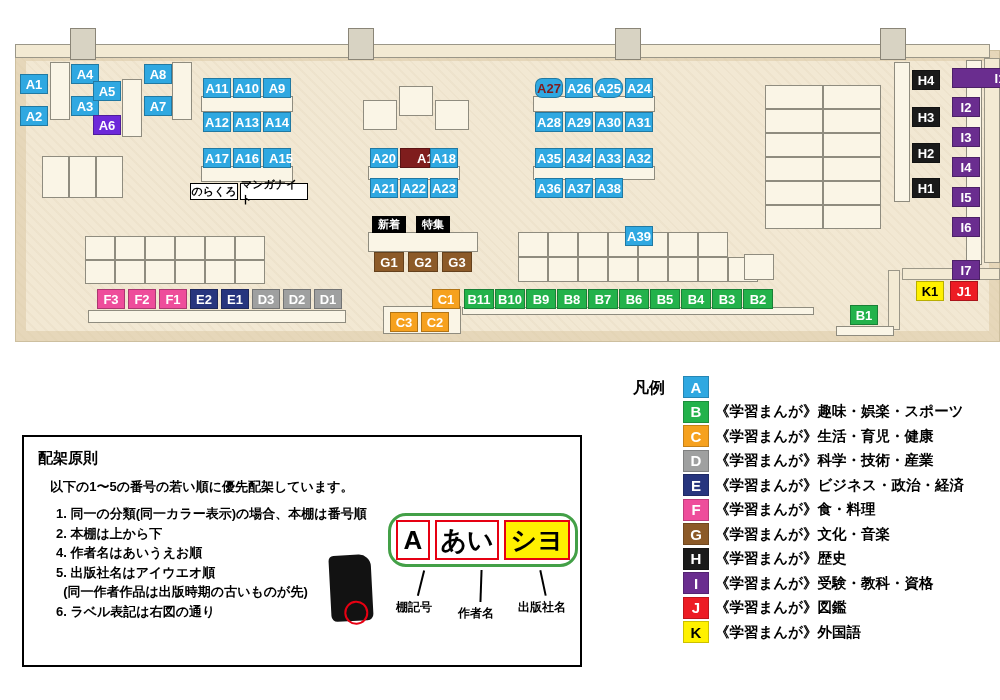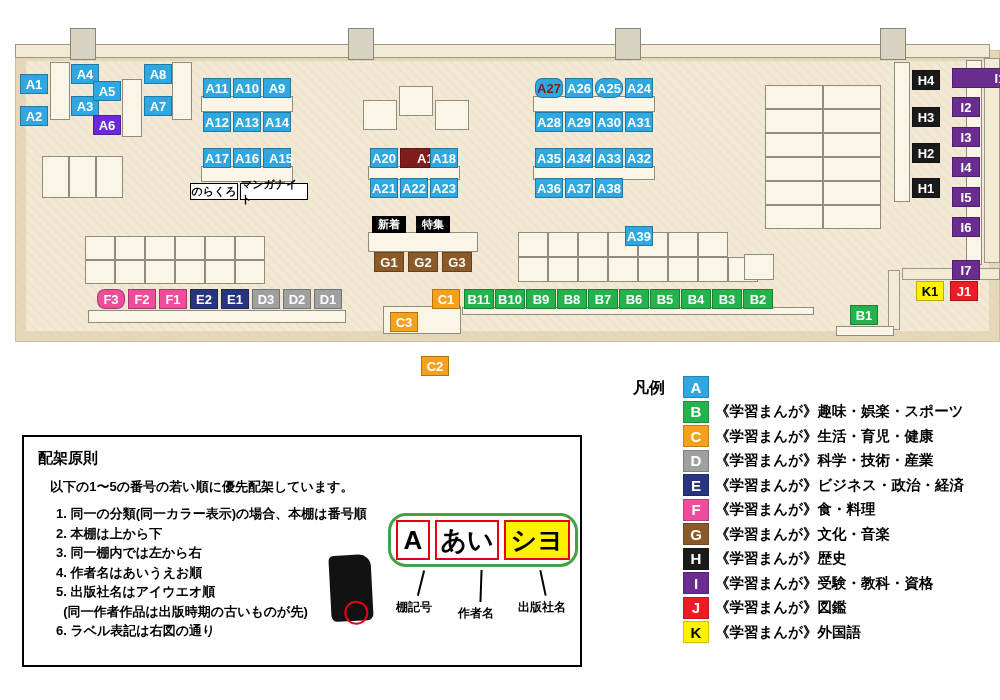--- a/index.html
+++ b/index.html
@@ -160,41 +160,41 @@
       <div class="mlabel" style="left: 565px; top: 148px; width: 28px; height: 20px; background: rgb(47, 168, 225); color: rgb(255, 255, 255); font-style: italic;">A34</div>
       <div class="mlabel" style="left: 595px; top: 148px; width: 28px; height: 20px; background: rgb(47, 168, 225); color: rgb(255, 255, 255);">A33</div>
       <div class="mlabel" style="left: 625px; top: 148px; width: 28px; height: 20px; background: rgb(47, 168, 225); color: rgb(255, 255, 255);">A32</div>
       <div class="mlabel" style="left: 535px; top: 178px; width: 28px; height: 20px; background: rgb(47, 168, 225); color: rgb(255, 255, 255);">A36</div>
       <div class="mlabel" style="left: 565px; top: 178px; width: 28px; height: 20px; background: rgb(47, 168, 225); color: rgb(255, 255, 255);">A37</div>
       <div class="mlabel" style="left: 595px; top: 178px; width: 28px; height: 20px; background: rgb(47, 168, 225); color: rgb(255, 255, 255);">A38</div>
       <div class="mlabel" style="left: 625px; top: 178px; width: 28px; height: 20px; background: rgb(47, 168, 225); color: rgb(255, 255, 255); margin-top: 48px;">A39</div>
       <div class="mlabel" style="left: 374px; top: 252px; width: 30px; height: 20px; background: rgb(140, 90, 40); color: rgb(255, 255, 255);">G1</div>
       <div class="mlabel" style="left: 408px; top: 252px; width: 30px; height: 20px; background: rgb(140, 90, 40); color: rgb(255, 255, 255);">G2</div>
       <div class="mlabel" style="left: 442px; top: 252px; width: 30px; height: 20px; background: rgb(140, 90, 40); color: rgb(255, 255, 255);">G3</div>
-      <div class="mlabel" style="left: 97px; top: 289px; width: 28px; height: 20px; background: rgb(238, 77, 155); color: rgb(255, 255, 255); border-radius: 8px;">F3</div>
+      <div class="mlabel" style="left: 97px; top: 289px; width: 28px; height: 20px; background: rgb(238, 77, 155); color: rgb(255, 255, 255);">F3</div>
       <div class="mlabel" style="left: 128px; top: 289px; width: 28px; height: 20px; background: rgb(238, 77, 155); color: rgb(255, 255, 255);">F2</div>
       <div class="mlabel" style="left: 159px; top: 289px; width: 28px; height: 20px; background: rgb(238, 77, 155); color: rgb(255, 255, 255);">F1</div>
       <div class="mlabel" style="left: 190px; top: 289px; width: 28px; height: 20px; background: rgb(39, 53, 126); color: rgb(255, 255, 255);">E2</div>
       <div class="mlabel" style="left: 221px; top: 289px; width: 28px; height: 20px; background: rgb(39, 53, 126); color: rgb(255, 255, 255);">E1</div>
       <div class="mlabel" style="left: 252px; top: 289px; width: 28px; height: 20px; background: rgb(159, 160, 160); color: rgb(255, 255, 255);">D3</div>
       <div class="mlabel" style="left: 283px; top: 289px; width: 28px; height: 20px; background: rgb(159, 160, 160); color: rgb(255, 255, 255);">D2</div>
       <div class="mlabel" style="left: 314px; top: 289px; width: 28px; height: 20px; background: rgb(159, 160, 160); color: rgb(255, 255, 255);">D1</div>
       <div class="mlabel" style="left: 432px; top: 289px; width: 28px; height: 20px; background: rgb(246, 161, 30); color: rgb(255, 255, 255);">C1</div>
       <div class="mlabel" style="left: 464px; top: 289px; width: 30px; height: 20px; background: rgb(35, 178, 75); color: rgb(255, 255, 255);">B11</div>
       <div class="mlabel" style="left: 495px; top: 289px; width: 30px; height: 20px; background: rgb(35, 178, 75); color: rgb(255, 255, 255);">B10</div>
       <div class="mlabel" style="left: 526px; top: 289px; width: 30px; height: 20px; background: rgb(35, 178, 75); color: rgb(255, 255, 255);">B9</div>
       <div class="mlabel" style="left: 557px; top: 289px; width: 30px; height: 20px; background: rgb(35, 178, 75); color: rgb(255, 255, 255);">B8</div>
       <div class="mlabel" style="left: 588px; top: 289px; width: 30px; height: 20px; background: rgb(35, 178, 75); color: rgb(255, 255, 255);">B7</div>
       <div class="mlabel" style="left: 619px; top: 289px; width: 30px; height: 20px; background: rgb(35, 178, 75); color: rgb(255, 255, 255);">B6</div>
       <div class="mlabel" style="left: 650px; top: 289px; width: 30px; height: 20px; background: rgb(35, 178, 75); color: rgb(255, 255, 255);">B5</div>
       <div class="mlabel" style="left: 681px; top: 289px; width: 30px; height: 20px; background: rgb(35, 178, 75); color: rgb(255, 255, 255);">B4</div>
       <div class="mlabel" style="left: 712px; top: 289px; width: 30px; height: 20px; background: rgb(35, 178, 75); color: rgb(255, 255, 255);">B3</div>
       <div class="mlabel" style="left: 743px; top: 289px; width: 30px; height: 20px; background: rgb(35, 178, 75); color: rgb(255, 255, 255);">B2</div>
       <div class="mlabel" style="left: 390px; top: 312px; width: 28px; height: 20px; background: rgb(246, 161, 30); color: rgb(255, 255, 255);">C3</div>
-      <div class="mlabel" style="left: 421px; top: 312px; width: 28px; height: 20px; background: rgb(246, 161, 30); color: rgb(255, 255, 255); margin-top: 44px;">C2</div>
+      <div class="mlabel" style="left: 421px; top: 312px; width: 28px; height: 20px; background: rgb(246, 161, 30); color: rgb(255, 255, 255);">C2</div>
       <div class="mlabel" style="left: 850px; top: 305px; width: 28px; height: 20px; background: rgb(35, 178, 75); color: rgb(255, 255, 255);">B1</div>
       <div class="mlabel" style="left: 912px; top: 70px; width: 28px; height: 20px; background: rgb(26, 26, 26); color: rgb(255, 255, 255);">H4</div>
       <div class="mlabel" style="left: 912px; top: 107px; width: 28px; height: 20px; background: rgb(26, 26, 26); color: rgb(255, 255, 255);">H3</div>
       <div class="mlabel" style="left: 912px; top: 143px; width: 28px; height: 20px; background: rgb(26, 26, 26); color: rgb(255, 255, 255);">H2</div>
       <div class="mlabel" style="left: 912px; top: 178px; width: 28px; height: 20px; background: rgb(26, 26, 26); color: rgb(255, 255, 255);">H1</div>
       <div class="mlabel" style="left: 952px; top: 68px; width: 28px; height: 20px; background: rgb(106, 45, 143); color: rgb(255, 255, 255); padding-left: 47px;">I1</div>
       <div class="mlabel" style="left: 952px; top: 97px; width: 28px; height: 20px; background: rgb(106, 45, 143); color: rgb(255, 255, 255);">I2</div>
       <div class="mlabel" style="left: 952px; top: 127px; width: 28px; height: 20px; background: rgb(106, 45, 143); color: rgb(255, 255, 255);">I3</div>
       <div class="mlabel" style="left: 952px; top: 157px; width: 28px; height: 20px; background: rgb(106, 45, 143); color: rgb(255, 255, 255);">I4</div>
       <div class="mlabel" style="left: 952px; top: 187px; width: 28px; height: 20px; background: rgb(106, 45, 143); color: rgb(255, 255, 255);">I5</div>
@@ -207,21 +207,20 @@
       <div class="tlabel black" style="left: 372px; top: 216px; width: 34px; height: 17px;">新着</div>
       <div class="tlabel black" style="left: 416px; top: 216px; width: 34px; height: 17px;">特集</div>
     </div>
 
   <div class="principles">
     <div class="p-title">配架原則</div>
     <div class="p-intro">以下の1〜5の番号の若い順に優先配架しています。</div>
     <div id="rules">
         <div class="rline">1. 同一の分類(同一カラー表示)の場合、本棚は番号順</div>
         <div class="rline">2. 本棚は上から下</div>
-        <div class="rline">3. 同一棚内では左から右</div>
         <div class="rline">4. 作者名はあいうえお順</div>
         <div class="rline">5. 出版社名はアイウエオ順</div>
         <div class="rline">  (同一作者作品は出版時期の古いものが先)</div>
         <div class="rline">6. ラベル表記は右図の通り</div>
       </div>
     <div class="spine-area">
       <div class="book">
         <div class="book-circle"></div>
       </div>
       <div class="spine-box" id="spineBoxes">

